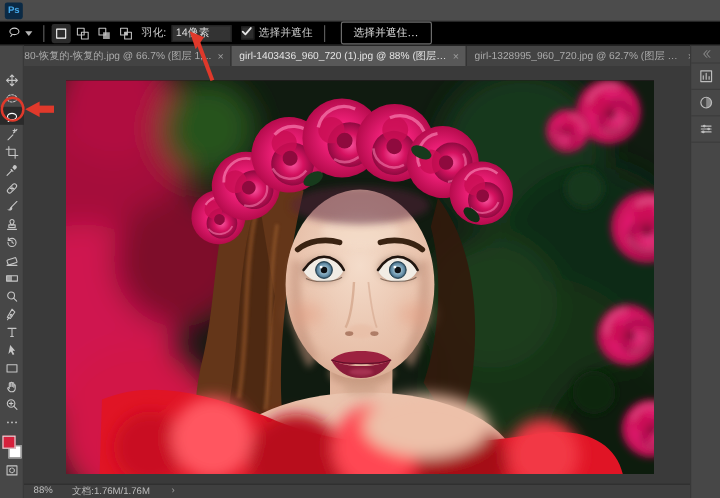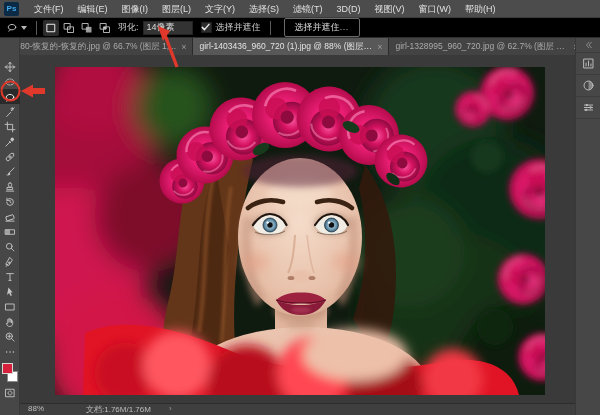--- a/index.html
+++ b/index.html
@@ -61,46 +61,33 @@
   .dock { position:absolute; right:0; top:38px; bottom:0; width:25px; background:#474747;
     border-left:1px solid #383838; z-index:6; display:flex; flex-direction:column; align-items:center; }
   .dock-btn { width:25px; height:22px; display:flex; align-items:center; justify-content:center;
     color:#bdbdbd; border-bottom:1px solid #3c3c3c; }
   .dock-btn.collapse { height:15px; color:#9f9f9f; }
 
   
   .status-bar { position:absolute; left:20px; right:25px; bottom:0; height:12px; background:#3f3f3f;
     border-top:1px solid #2d2d2d; display:flex; z-index:5; }
   .status-zoom { font-size:8px; color:#bdbdbd; margin-left:8px; }
-  .status-doc { font-size:8px; color:#bdbdbd; margin-left:42px; }
+  .status-doc { font-size:8px; color:#bdbdbd; margin-left:16px; }
   .status-chevron { font-size:8px; color:#9c9c9c; margin-left:18px; }
 
   
   .annotations { position:absolute; inset:0; z-index:40; pointer-events:none; }
 </style>
 </head>
 <body>
 
 <div class="app">
 
   <div class="menu-bar">
     <div class="ps-logo">Ps</div>
-    <div style="display:flex">
-        <div class="menu-item">文件(F)</div>
-        <div class="menu-item">编辑(E)</div>
-        <div class="menu-item">图像(I)</div>
-        <div class="menu-item">图层(L)</div>
-        <div class="menu-item">文字(Y)</div>
-        <div class="menu-item">选择(S)</div>
-        <div class="menu-item">滤镜(T)</div>
-        <div class="menu-item">3D(D)</div>
-        <div class="menu-item">视图(V)</div>
-        <div class="menu-item">窗口(W)</div>
-        <div class="menu-item">帮助(H)</div>
-      </div>
   </div>
 
   <div class="options-bar">
     <div class="tool-preset">
       <span><svg viewBox="0 0 16 16" width="12" height="12" fill="none" stroke="currentColor" stroke-width="1.2" stroke-linecap="round" stroke-linejoin="round">
             <path d="M13 8.2c0 2-2.2 3.6-5 3.6S3 10.2 3 8.2 5.2 4.6 8 4.6s5 1.6 5 3.6z"></path>
             <path d="M5.5 11.5c-.6.8-.2 1.7-1.8 2.1"></path>
           </svg></span>
       <span class="caret"></span>
     </div>

